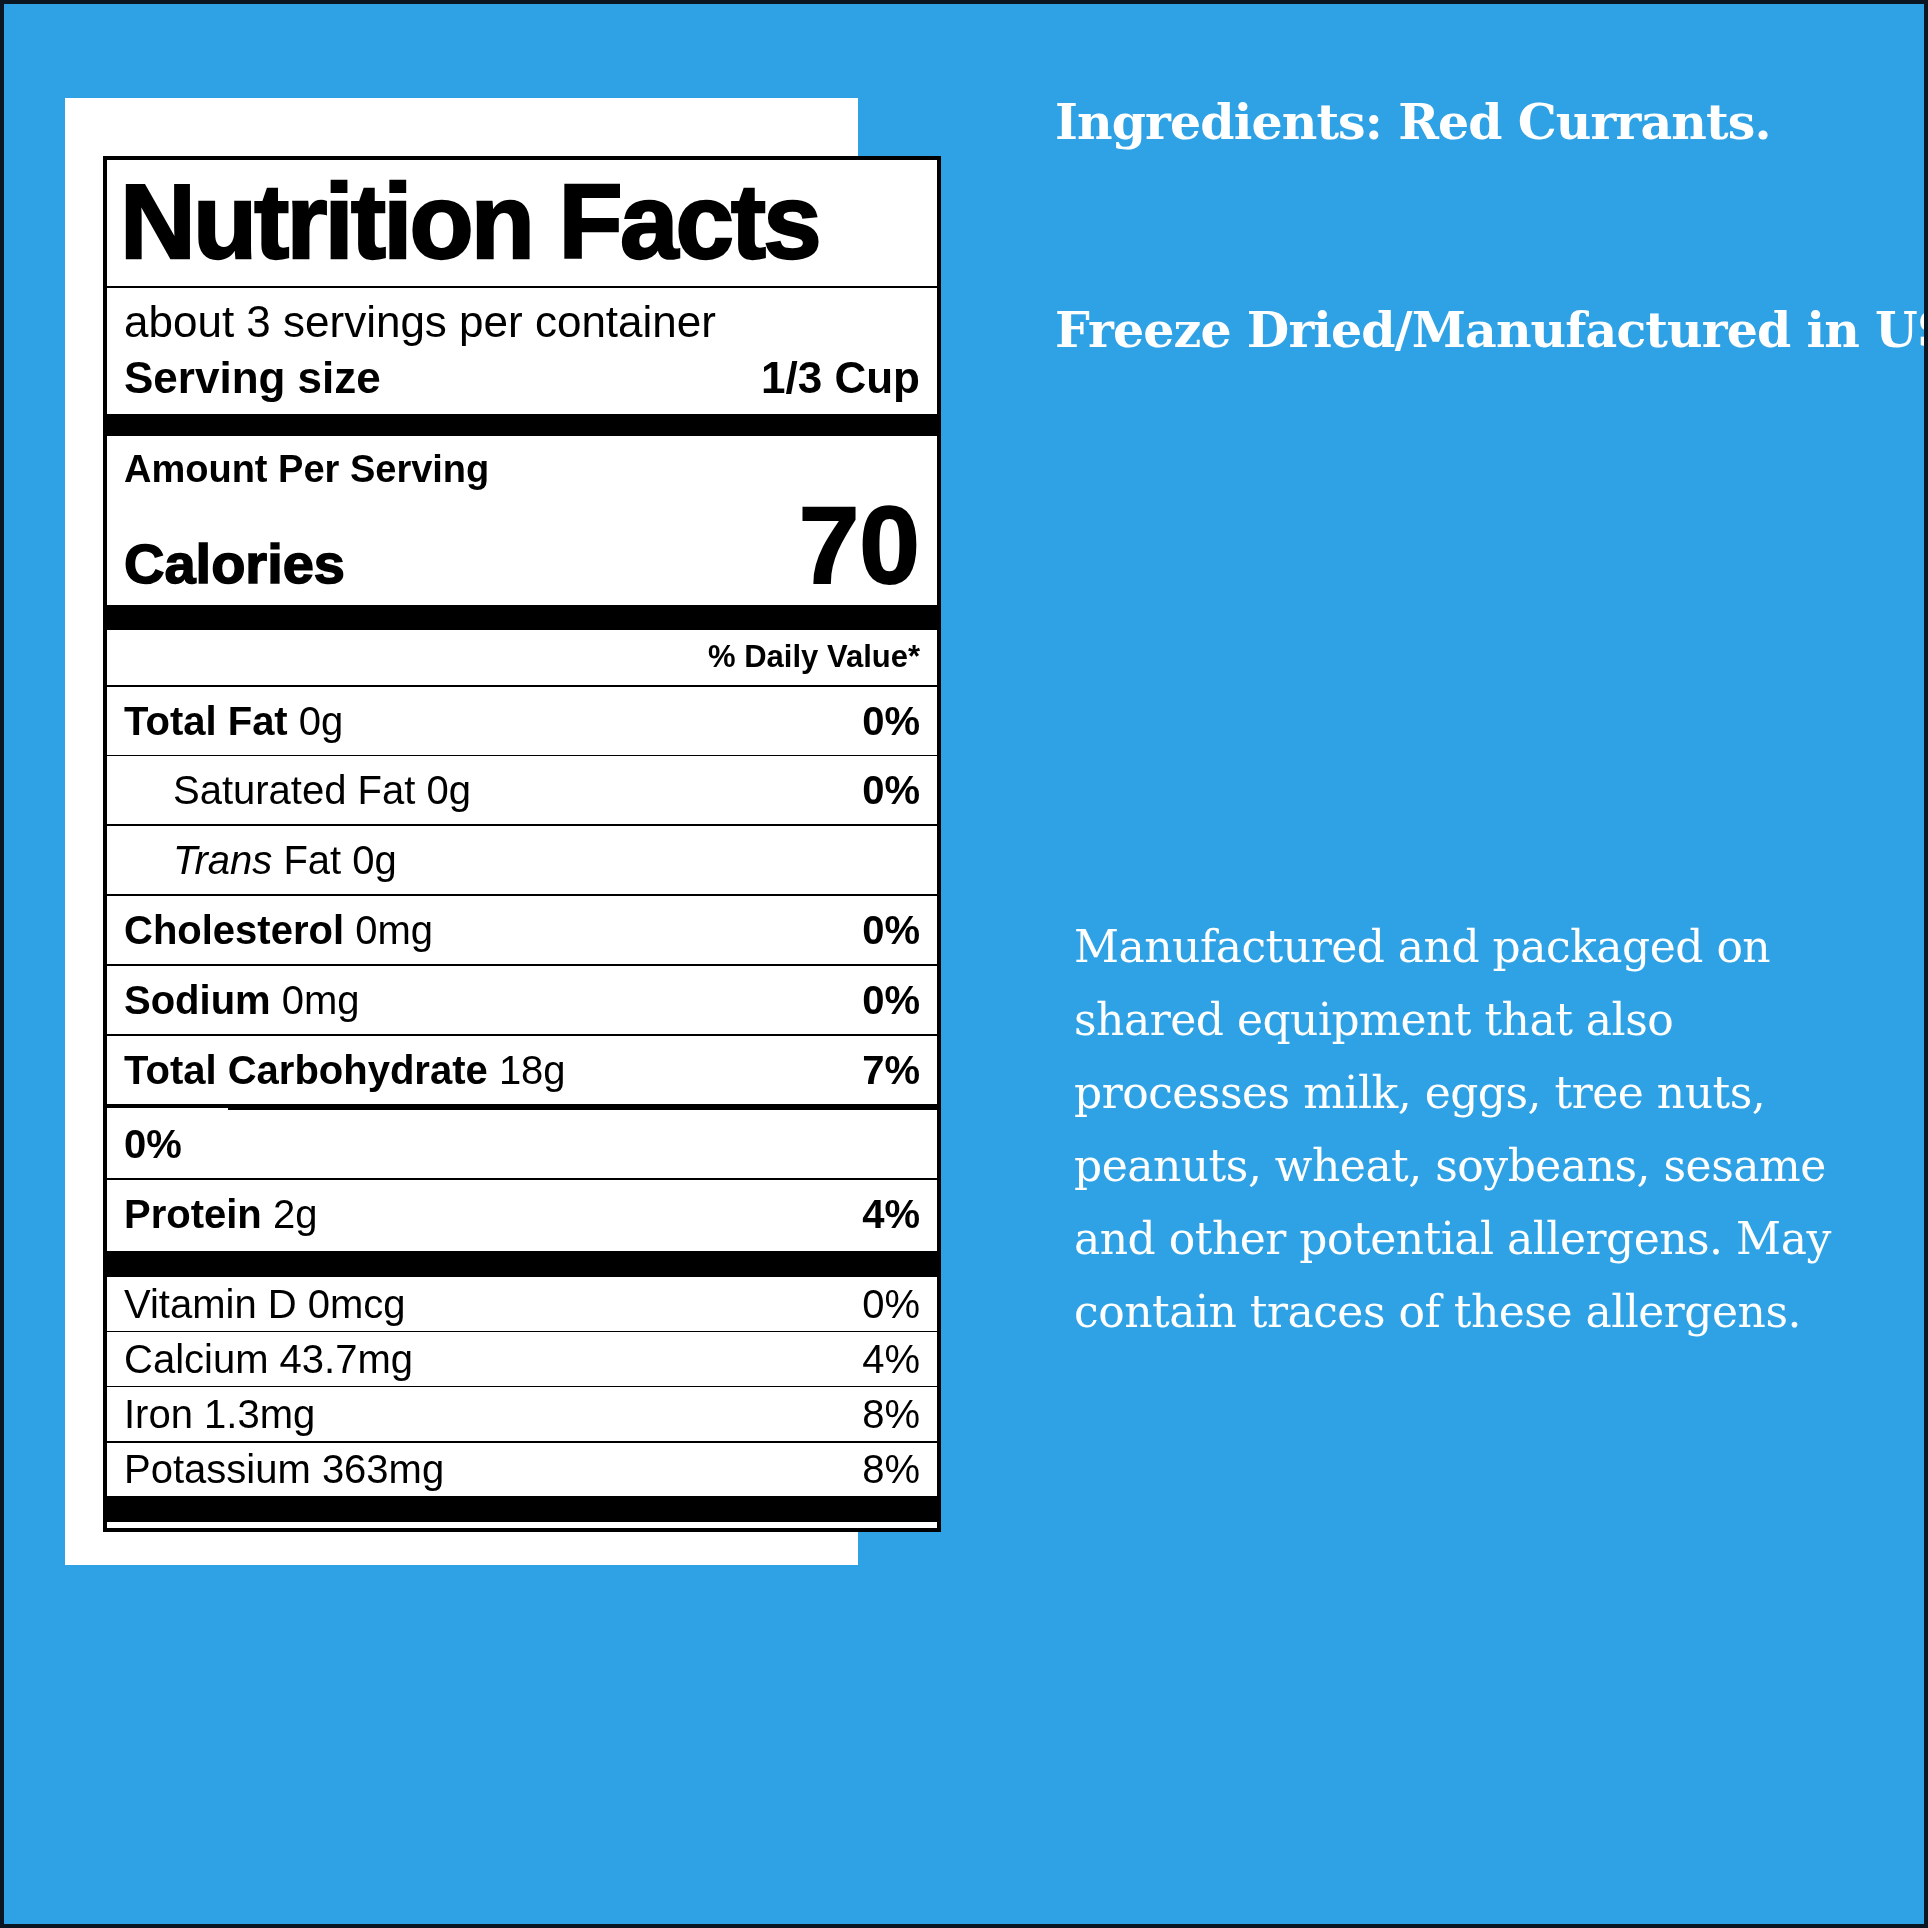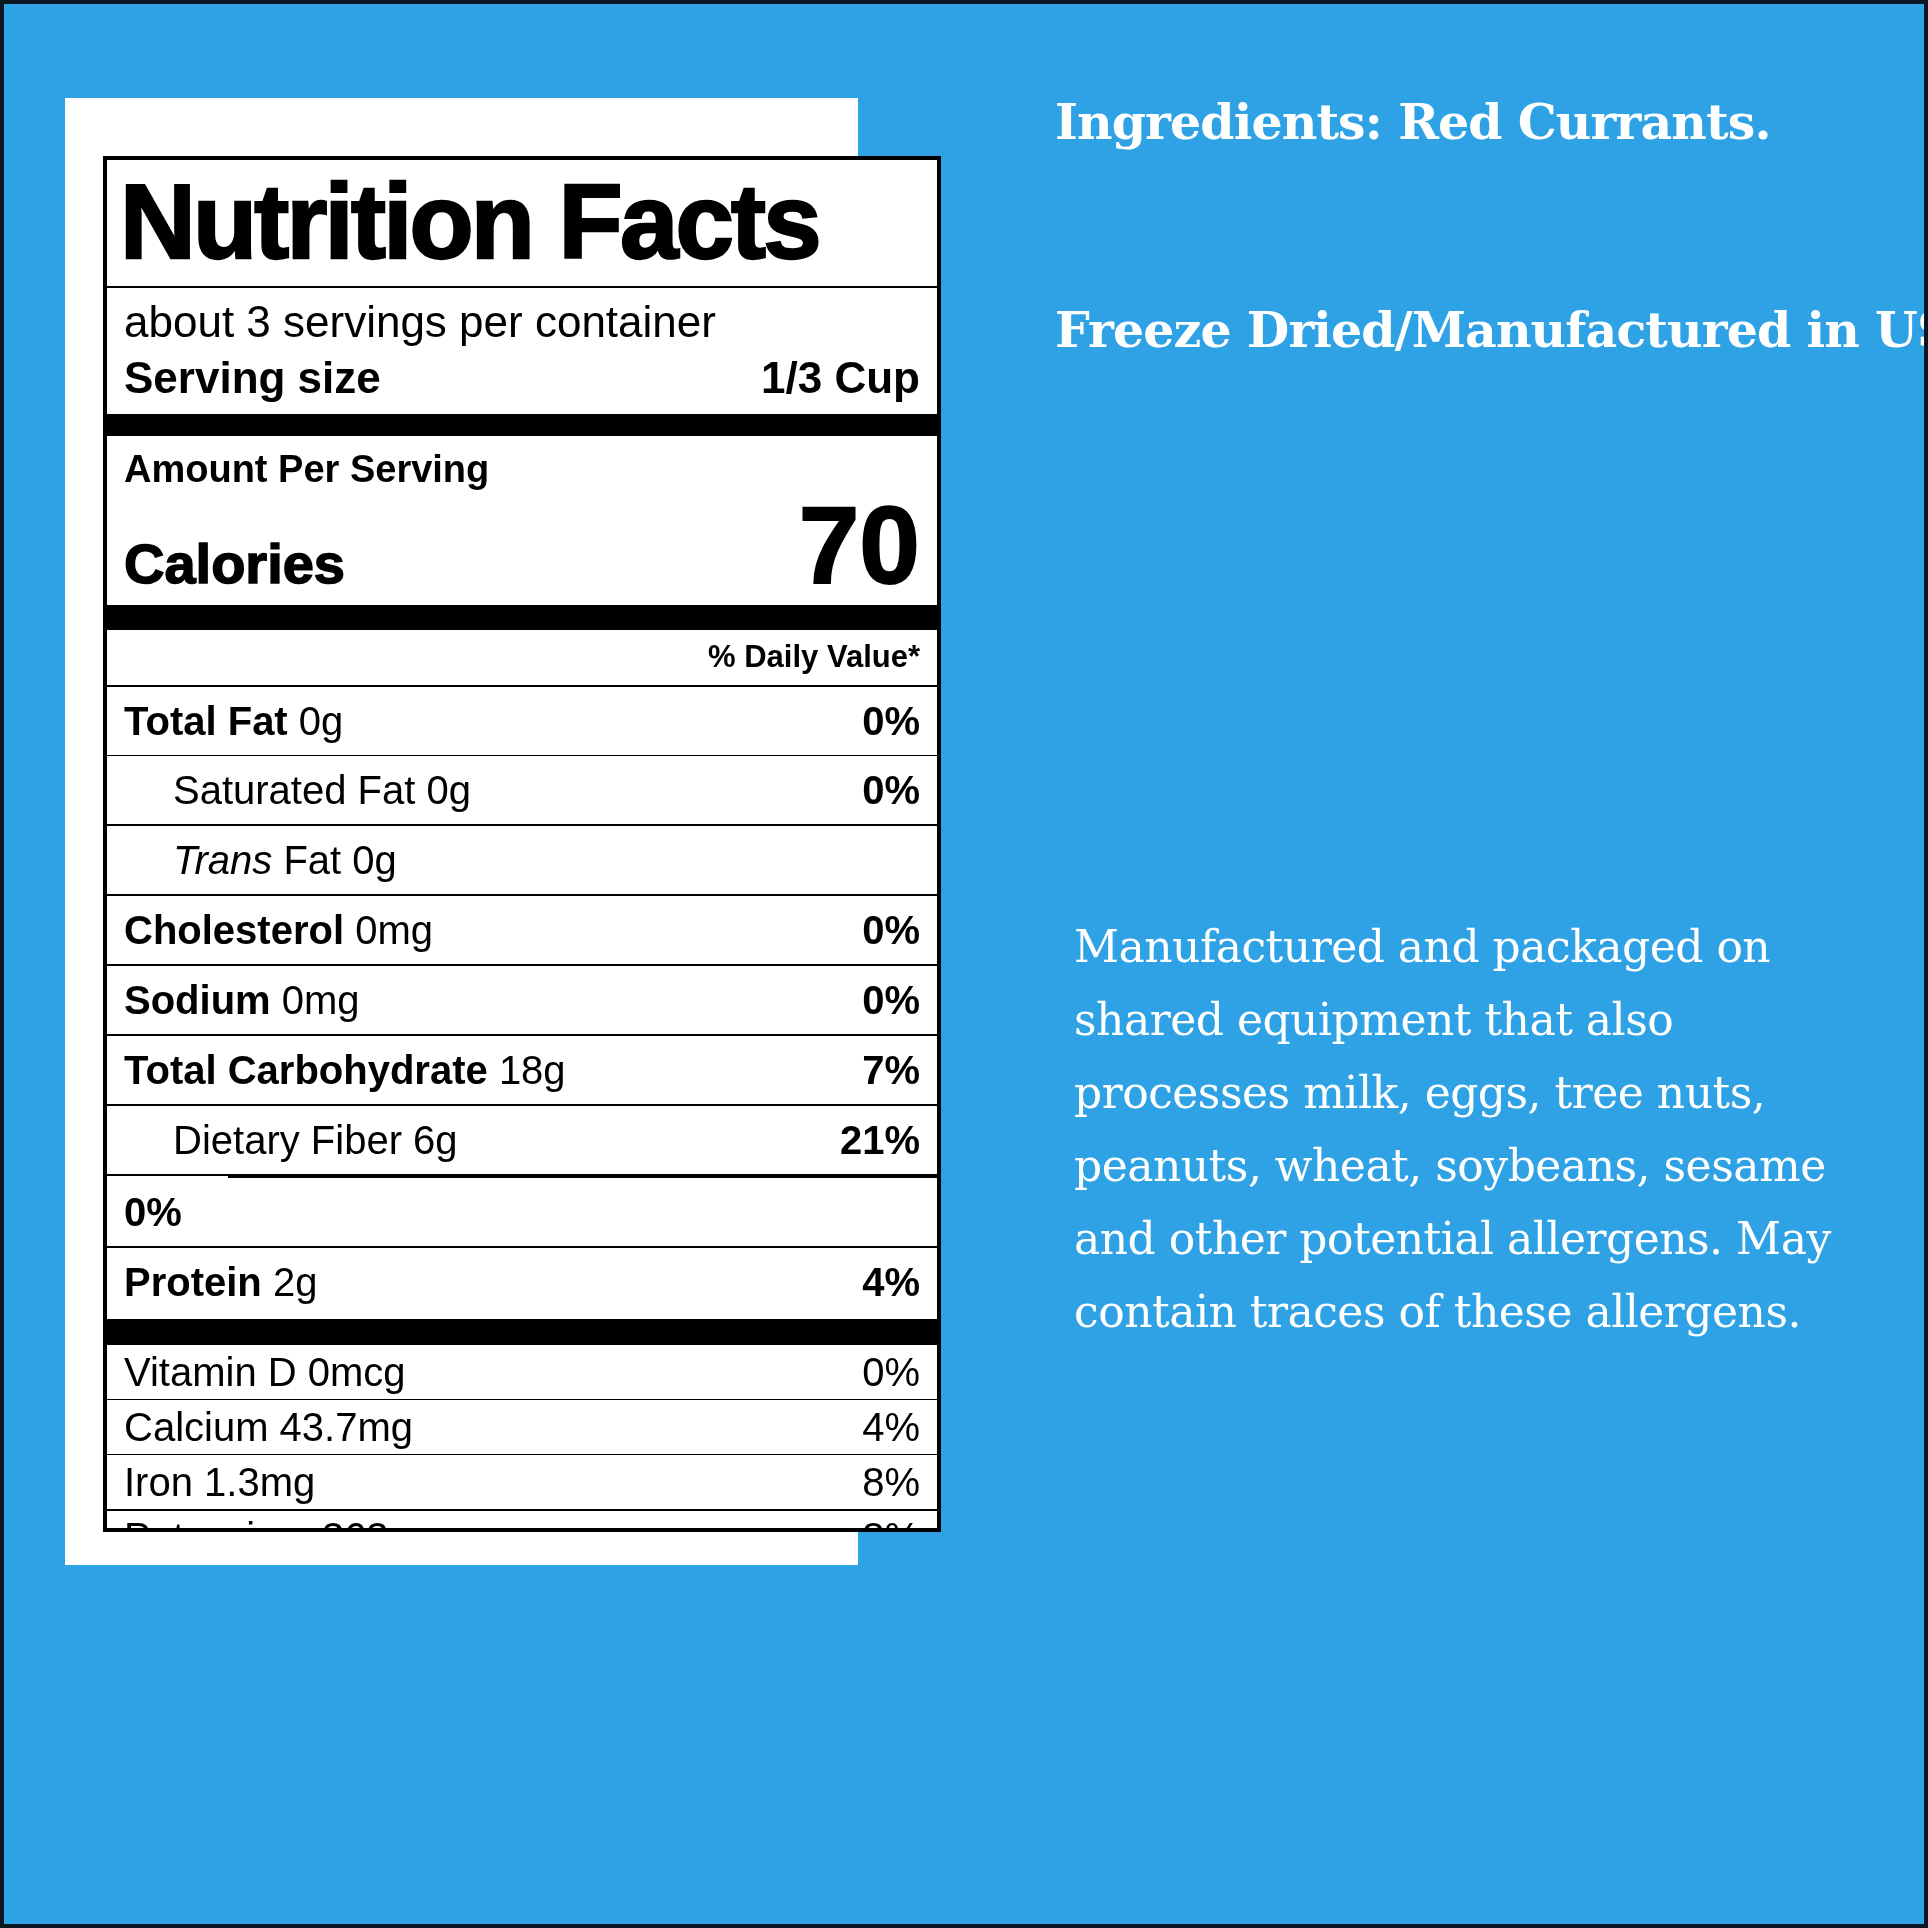--- a/index.html
+++ b/index.html
@@ -141,24 +141,20 @@
         <span class="ndv">0%</span>
       </div>
       <div class="rule"></div>
 
       <div class="nrow">
         <span class="nname"><b>Total Carbohydrate</b>&nbsp;<span>18g</span></span>
         <span class="ndv">7%</span>
       </div>
       <div class="rule"></div>
 
-      <div class="nrow ind1">
-        <span class="nname"><span>Dietary Fiber</span>&nbsp;<span>6g</span></span>
-        <span class="ndv">21%</span>
-      </div>
       <div class="rule"></div>
 
       <div class="rule indented"></div>
 
       <div class="nrow ind2">
         <span class="ndv">0%</span>
       </div>
       <div class="rule"></div>
 
       <div class="nrow">

